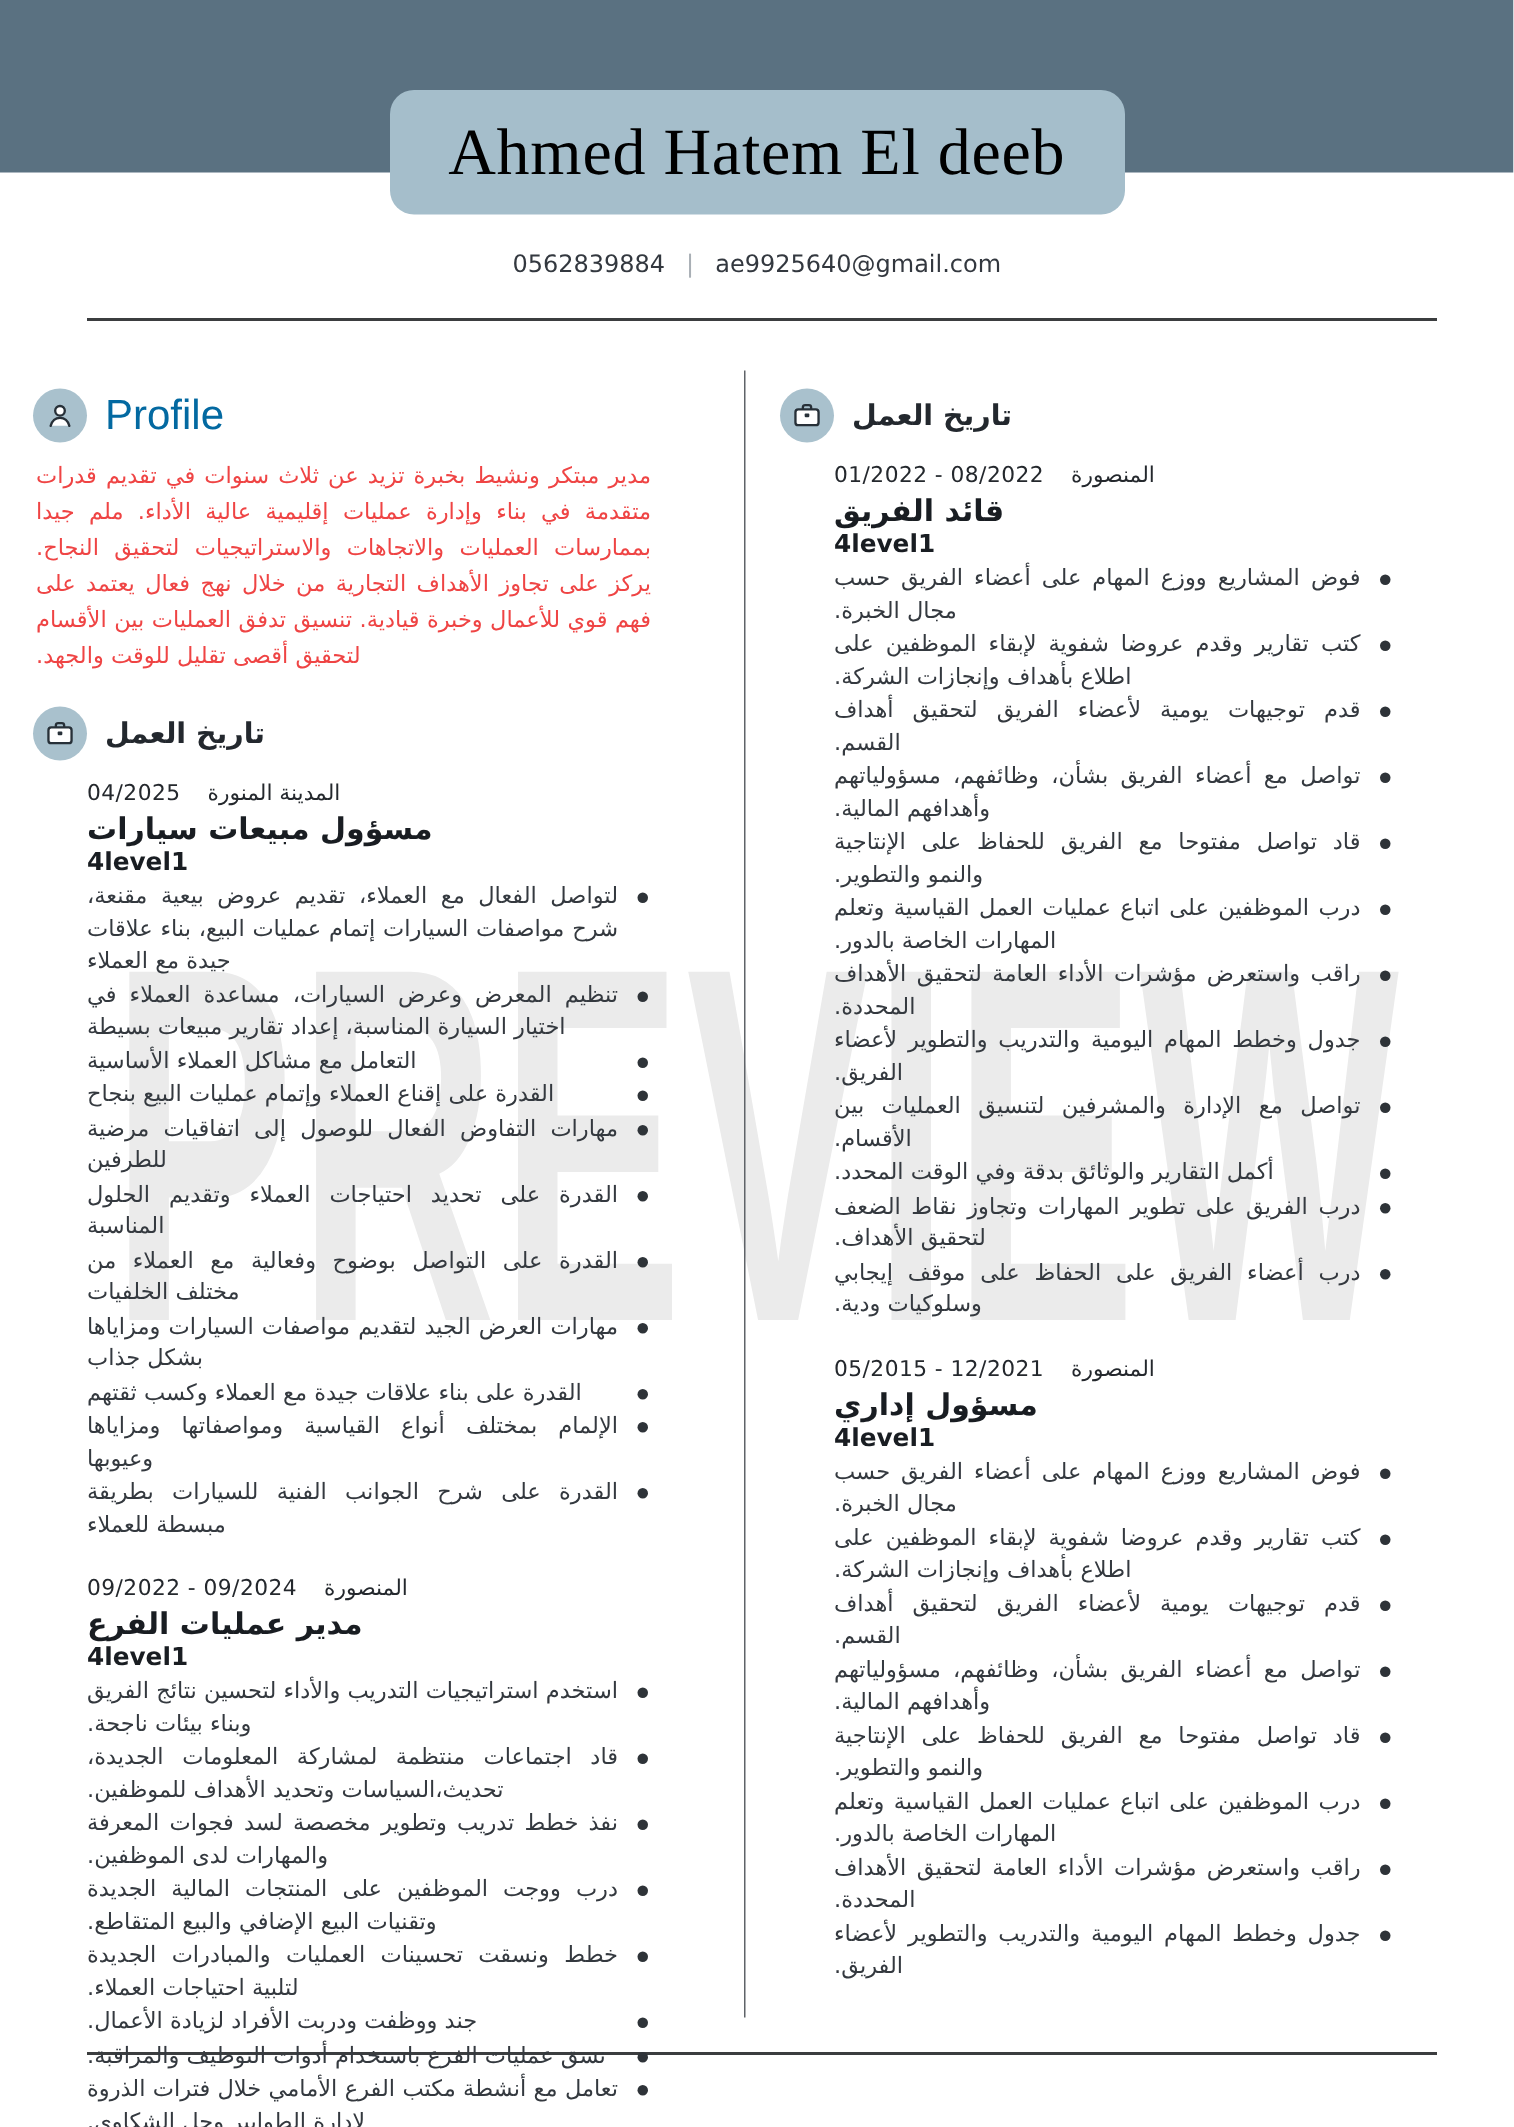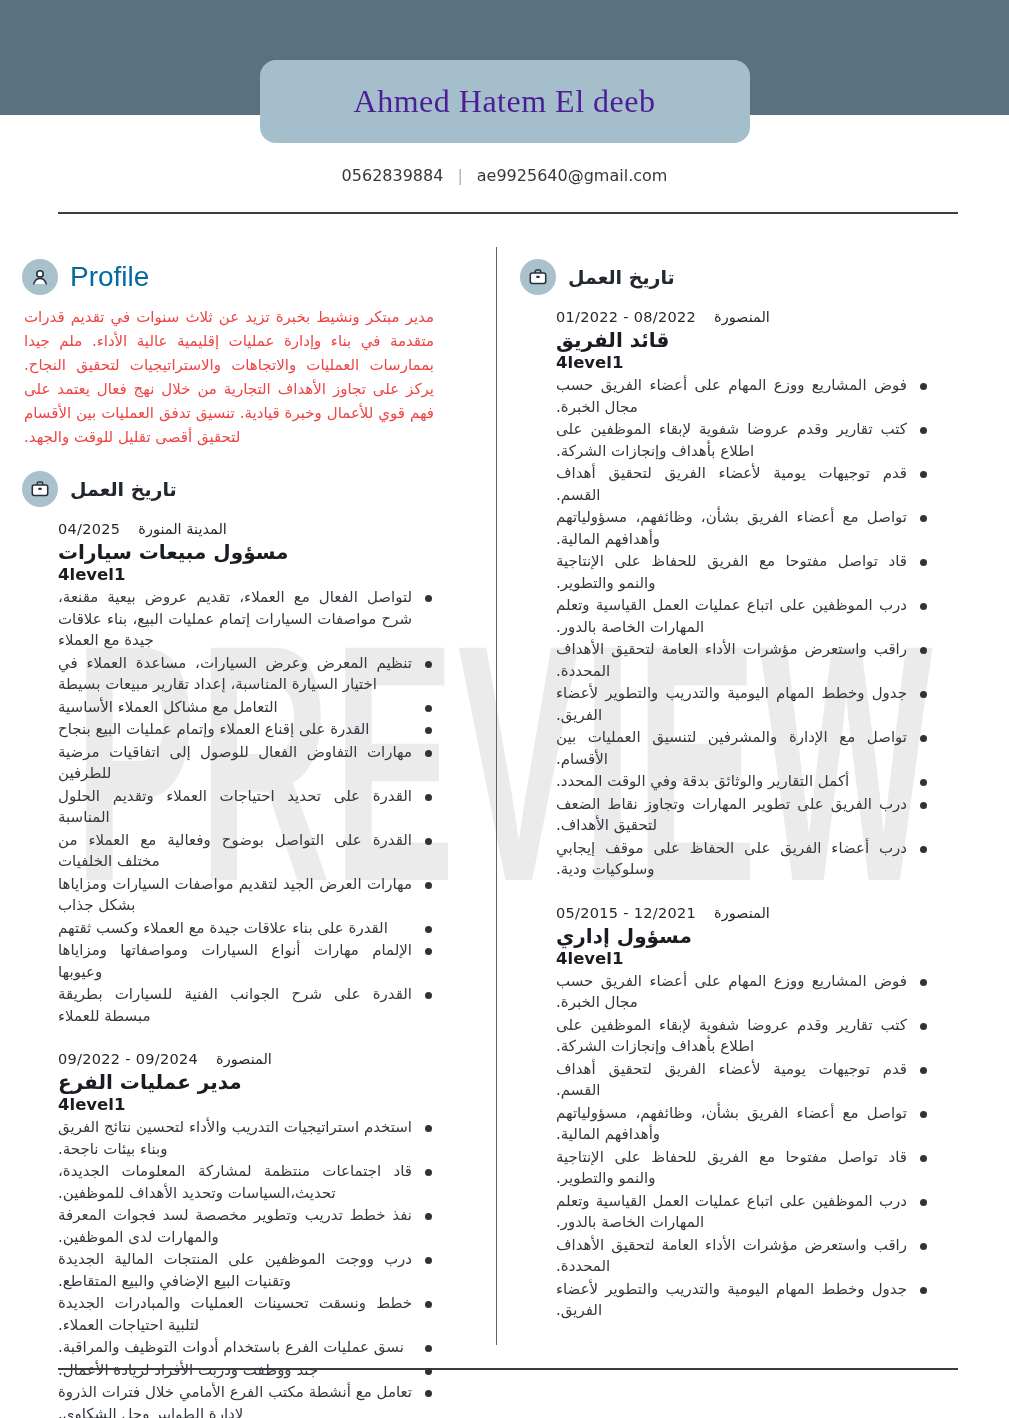--- a/index.html
+++ b/index.html
@@ -9,21 +9,21 @@
   }
   
   .band{position:absolute;top:0;left:0;width:100%;height:115px;}
   .name-box{
     position:absolute;top:60px;left:50%;transform:translateX(-50%);
     width:490px;height:83px;border-radius:16px;
     display:flex;align-items:center;justify-content:center;z-index:2;
   }
   .name-box .name{
     font-family:"Liberation Serif","DejaVu Serif",serif;
-    font-size:32px;color:#4c1d95;letter-spacing:.5px;
+    font-size:44px;color:#000000;letter-spacing:.5px;
   }
   .contact{
     position:absolute;top:166px;left:0;width:100%;text-align:center;
     font-size:16px;color:#33383f;z-index:2;
   }
   .contact .sep{color:#a9afb5;padding:0 14px;}
   .rule{position:absolute;left:58px;width:900px;border-top:2px solid #3b3d3f;}
   .rule.top{top:212px;}
   .rule.bottom{top:1368px;}
   
@@ -127,40 +127,40 @@
     <ul class="bullets" lang="ar">
             <li>لتواصل الفعال مع العملاء، تقديم عروض بيعية مقنعة، شرح مواصفات السيارات إتمام عمليات البيع، بناء علاقات جيدة مع العملاء</li>
             <li>تنظيم المعرض وعرض السيارات، مساعدة العملاء في اختيار السيارة المناسبة، إعداد تقارير مبيعات بسيطة</li>
             <li>التعامل مع مشاكل العملاء الأساسية</li>
             <li>القدرة على إقناع العملاء وإتمام عمليات البيع بنجاح</li>
             <li>مهارات التفاوض الفعال للوصول إلى اتفاقيات مرضية للطرفين</li>
             <li>القدرة على تحديد احتياجات العملاء وتقديم الحلول المناسبة</li>
             <li>القدرة على التواصل بوضوح وفعالية مع العملاء من مختلف الخلفيات</li>
             <li>مهارات العرض الجيد لتقديم مواصفات السيارات ومزاياها بشكل جذاب</li>
             <li>القدرة على بناء علاقات جيدة مع العملاء وكسب ثقتهم</li>
-            <li>الإلمام مهارات أنواع السيارات ومواصفاتها ومزاياها وعيوبها</li>
+            <li>الإلمام بمختلف أنواع القياسية ومواصفاتها ومزاياها وعيوبها</li>
             <li>القدرة على شرح الجوانب الفنية للسيارات بطريقة مبسطة للعملاء</li>
           </ul>
   </div>
 
   <div class="job">
     <div class="job-meta">
       <span class="job-dates">09/2022 - 09/2024</span>
       <span class="job-city" lang="ar">المنصورة</span>
     </div>
     <div class="job-title" lang="ar">مدير عمليات الفرع</div>
     <div class="job-company">4level1</div>
     <ul class="bullets" lang="ar">
             <li>استخدم استراتيجيات التدريب والأداء لتحسين نتائج الفريق وبناء بيئات ناجحة.</li>
             <li>قاد اجتماعات منتظمة لمشاركة المعلومات الجديدة، تحديث،السياسات وتحديد الأهداف للموظفين.</li>
             <li>نفذ خطط تدريب وتطوير مخصصة لسد فجوات المعرفة والمهارات لدى الموظفين.</li>
             <li>درب ووجت الموظفين على المنتجات المالية الجديدة وتقنيات البيع الإضافي والبيع المتقاطع.</li>
             <li>خطط ونسقت تحسينات العمليات والمبادرات الجديدة لتلبية احتياجات العملاء.</li>
+            <li>جند ووظفت ودربت الأفراد لزيادة الأعمال.</li>
             <li>نسق عمليات الفرع باستخدام أدوات التوظيف والمراقبة.</li>
-            <li>جند ووظفت ودربت الأفراد لزيادة الأعمال.</li>
             <li>تعامل مع أنشطة مكتب الفرع الأمامي خلال فترات الذروة لإدارة الطوابير وحل الشكاوى.</li>
           </ul>
   </div>
 </div>
   </div>
 
   <div class="col col-right">
     <div class="sec-head">
       <span class="icon-circle" style="background: rgb(169, 193, 205);">
         <svg width="22" height="22" viewBox="0 0 24 24">

